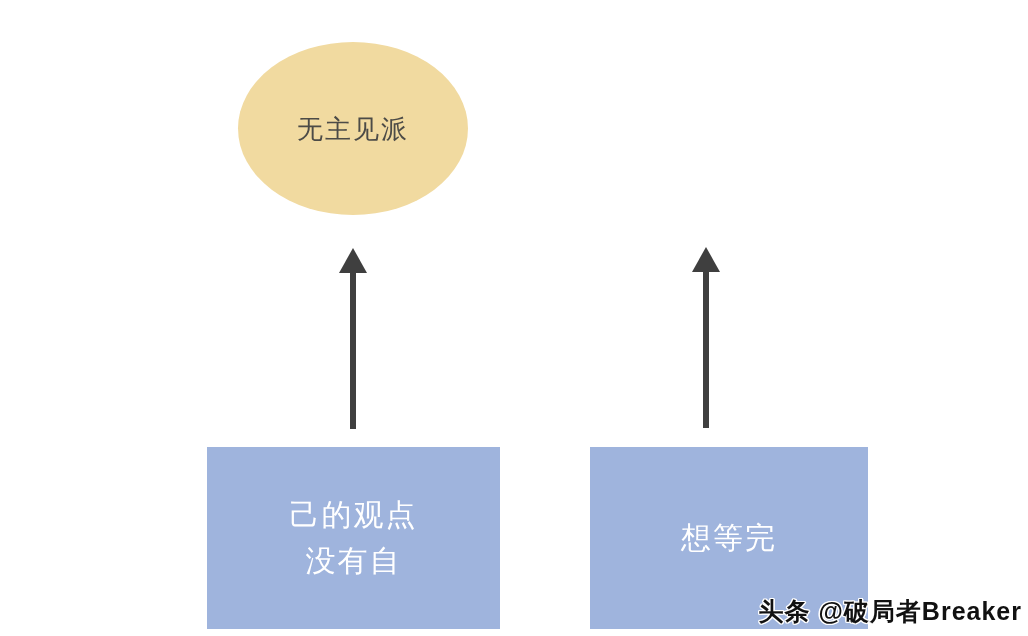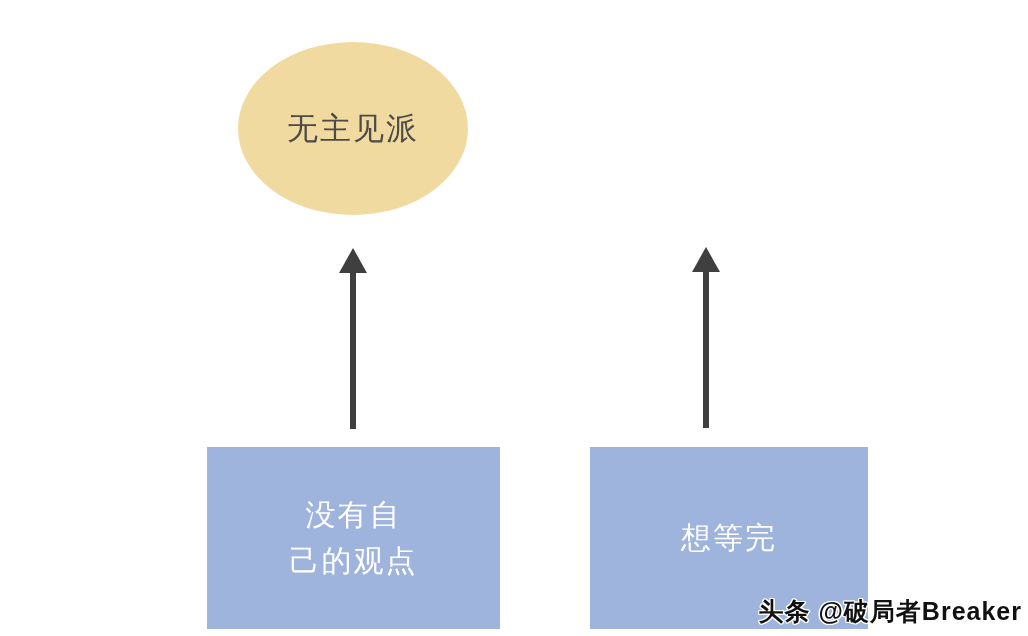--- a/index.html
+++ b/index.html
@@ -26,21 +26,21 @@
     position: absolute;
     width: 230px;
     height: 173px;
     border-radius: 50%;
     background: #f1daa0;
     display: flex;
     align-items: center;
     justify-content: center;
   }
   .ellipse-label {
-    font-size: 31px;
+    font-size: 26px;
     color: #4c4b47;
     letter-spacing: 2px;
     font-weight: 500;
     white-space: nowrap;
     line-height: 1;
   }
   #ellipse-1 { left: 238px; top: 42px; }
   #ellipse-2 { left: 590px; top: 42px; }
 
   
@@ -113,22 +113,22 @@
     <rect x="12" y="14" width="6" height="168" fill="#3f3f3f"></rect>
     <polygon points="15,1 29,26 1,26" fill="#3f3f3f"></polygon>
   </svg>
 
   <svg class="arrow" id="arrow-2" viewBox="0 0 30 182">
     <rect x="12" y="14" width="6" height="168" fill="#3f3f3f"></rect>
     <polygon points="15,1 29,26 1,26" fill="#3f3f3f"></polygon>
   </svg>
 
   <div class="box-node" id="box-1">
+    <span class="box-line">己的观点</span>
     <span class="box-line">没有自</span>
-    <span class="box-line">己的观点</span>
   </div>
 
   <div class="box-node" id="box-2">
     <span class="box-line">想等完</span>
   </div>
 
   <div id="watermark">头条 @破局者Breaker</div>
 
 </div>
 

